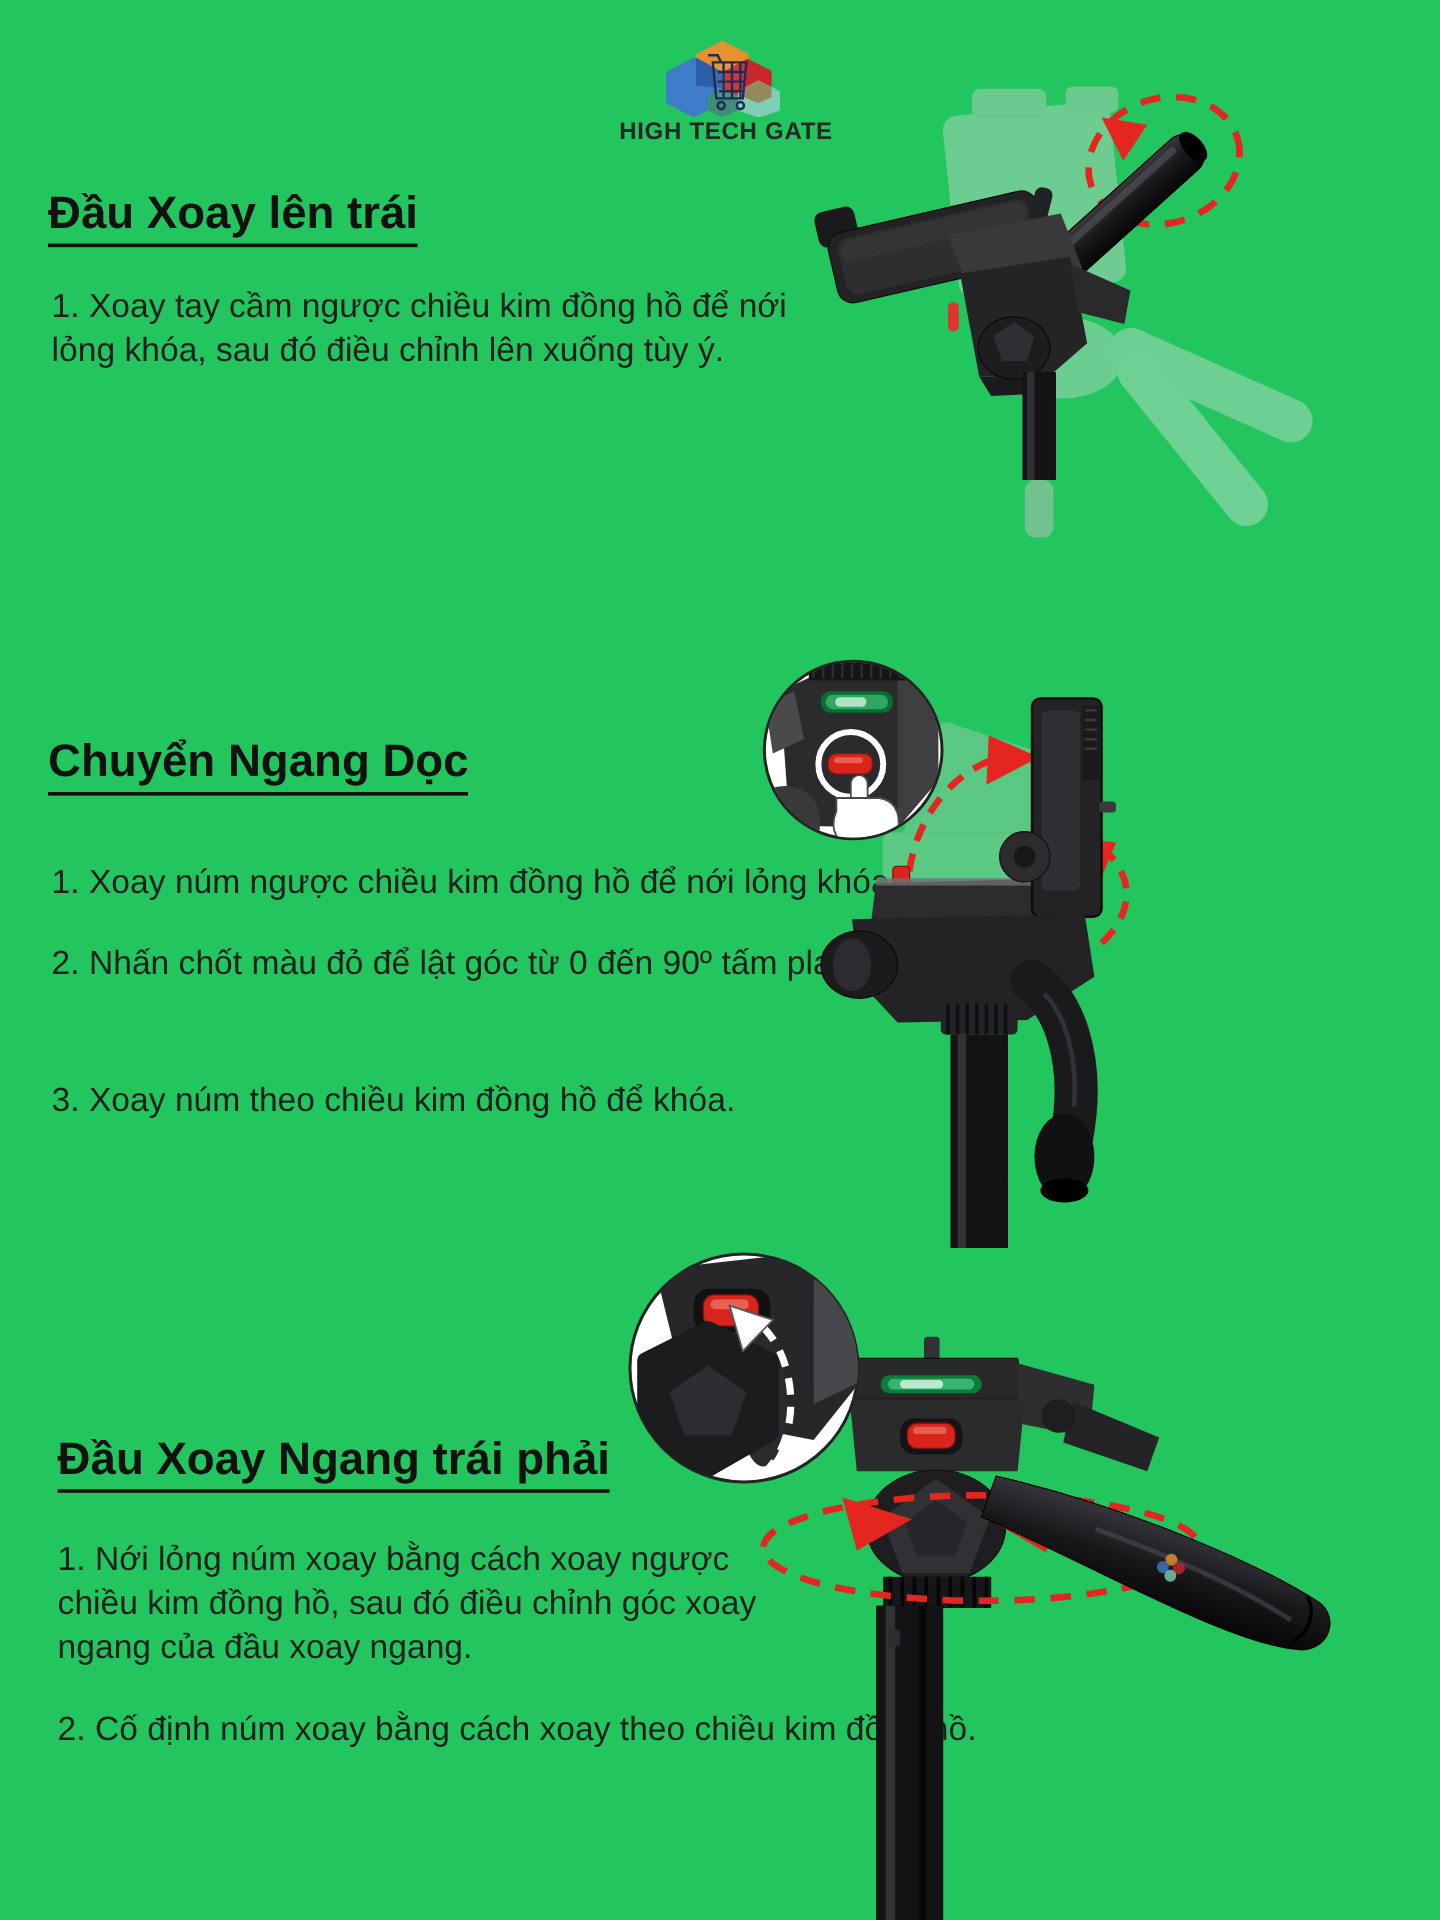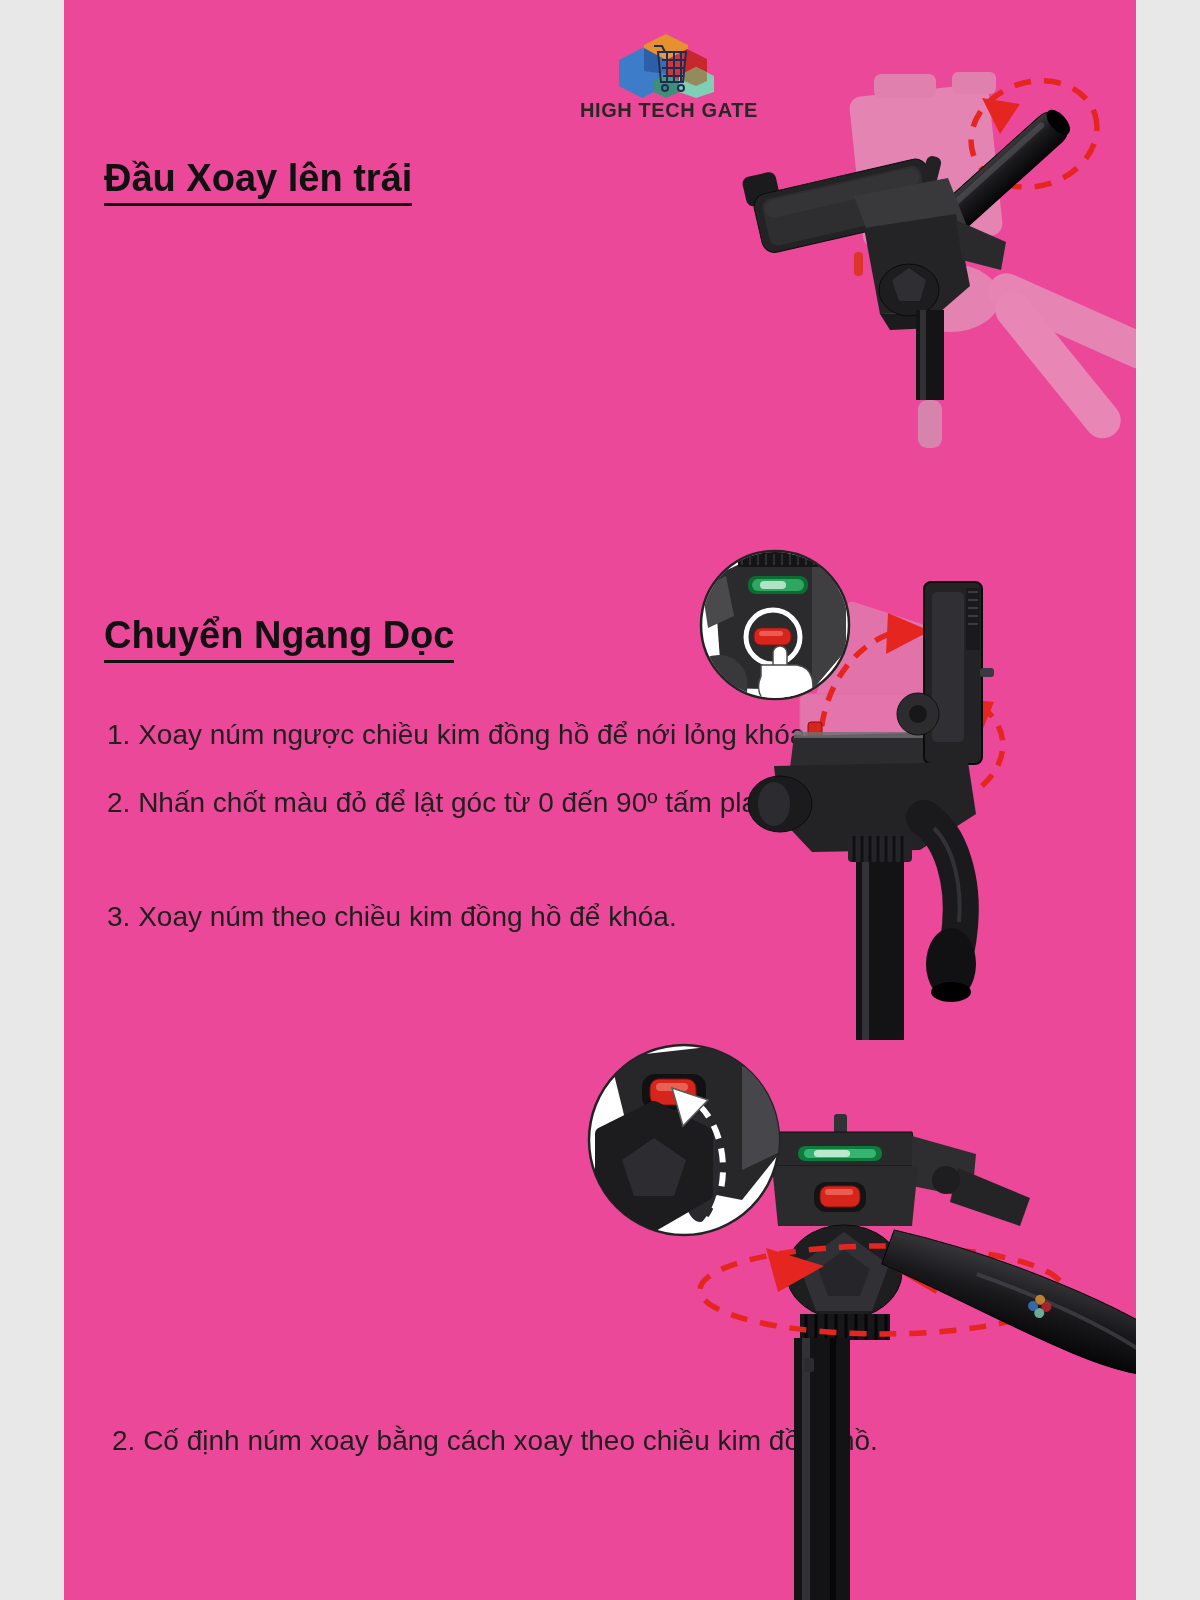--- a/index.html
+++ b/index.html
@@ -1,18 +1,18 @@
 <!DOCTYPE html>
 <html><head>
 <meta charset="utf-8">
 <style>
   html,body{margin:0;padding:0;background:#e8e8e8;}
   #page{
-    position:relative;width:1072px;height:1600px;margin:0 auto;
-    background:#ec4899;overflow:hidden;
+    position:relative;width:1200px;height:1600px;margin:0 auto;
+    background:#22c55e;overflow:hidden;
     font-family:"Liberation Sans","DejaVu Sans",sans-serif;
     color:#1f1f1f;
   }
   .abs{position:absolute;}
   .brand-text{
     position:absolute;left:505px;top:99px;width:200px;text-align:center;
     font-size:20px;font-weight:bold;letter-spacing:.6px;color:#2a2526;
   }
   h2.hd{
     position:absolute;margin:0;font-size:38px;font-weight:bold;color:#111;
@@ -50,20 +50,21 @@
       <path d="M63,18 v30 M70,18 v30 M77,18 v30"></path>
       <circle cx="61" cy="54" r="3"></circle>
       <circle cx="77" cy="54" r="3"></circle>
     </g>
   </svg>
   <div class="brand-text">HIGH TECH GATE</div>
 
   <h2 class="hd" style="left:40px;top:158px">
     <span>Đầu Xoay lên trái</span>
   </h2>
+  <p class="step" style="left:43px;top:236px;width:625px">1. Xoay tay cầm ngược chiều kim đồng hồ để nới lỏng khóa, sau đó điều chỉnh lên xuống tùy ý.</p>
 
   <svg class="abs" style="left:640px;top:28px" width="500" height="425" viewBox="0 0 500 425">
     <defs>
       <linearGradient id="hg1" x1="0" y1="0" x2="0" y2="1">
         <stop offset="0" stop-color="#3a3a3e"></stop>
           <stop offset=".45" stop-color="#1a1a1d"></stop>
           <stop offset="1" stop-color="#060607"></stop>
       </linearGradient>
     </defs>
 
@@ -193,20 +194,24 @@
         <rect x="97" y="113" width="24" height="5" rx="2.5" fill="#ef6a5f" opacity="0.8"></rect>
         <g>
           <rect x="111" y="128" width="14" height="36" rx="7" fill="#ffffff" stroke="#4a4a4a" stroke-width="1.5"></rect>
           <path d="M99,158 q-7,16 6,28 l36,0 q13,-9 9,-26 q-3,-11 -15,-13 l-36,0 Z" fill="#ffffff" stroke="#4a4a4a" stroke-width="1.5"></path>
         </g>
         <path d="M42,140 q22,-8 36,6 q12,13 5,36 l-14,22 -40,0 Z" fill="#39393c"></path>
       </g>
     </g>
   </svg>
 
+  <h2 class="hd" style="left:48px;top:1196px">
+    <span>Đầu Xoay Ngang trái phải</span>
+  </h2>
+  <p class="step" style="left:48px;top:1280px;width:620px">1. Nới lỏng núm xoay bằng cách xoay ngược chiều kim đồng hồ, sau đó điều chỉnh góc xoay ngang của đầu xoay ngang.</p>
   <p class="step" style="left:48px;top:1422px;width:790px">2. Cố định núm xoay bằng cách xoay theo chiều kim đồng hồ.</p>
 
   <svg class="abs" style="left:518px;top:1028px" width="682" height="572" viewBox="0 0 682 572">
     <defs>
       <clipPath id="c3">
           <circle cx="102" cy="112" r="95"></circle>
         </clipPath>
       <linearGradient id="hg3" x1="0" y1="0" x2="0" y2="1">
         <stop offset="0" stop-color="#36363a"></stop>
           <stop offset=".5" stop-color="#18181b"></stop>

